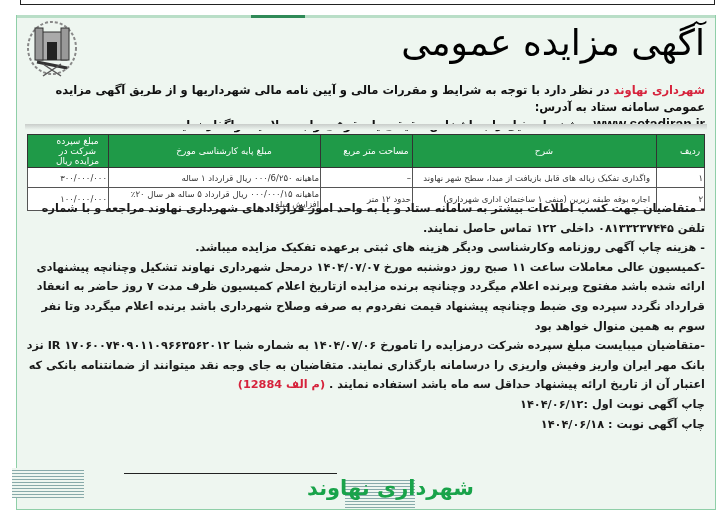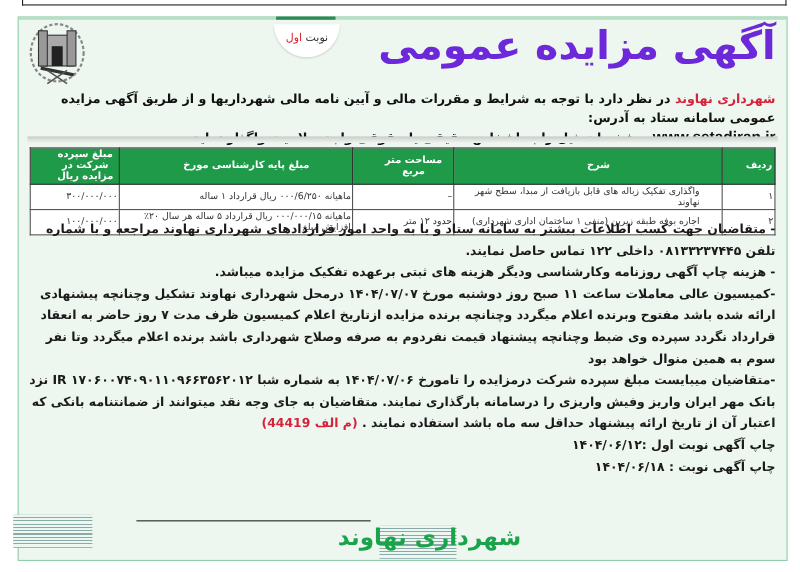--- a/index.html
+++ b/index.html
@@ -4,50 +4,46 @@
 <style>
   html, body { margin:0; padding:0; background:#ffffff; }
   body { width:727px; height:520px; position:relative; overflow:hidden; font-family:"DejaVu Sans", sans-serif; }
   .topbar { position:absolute; left:20px; top:0; width:693px; height:4px; border:1px solid #222; border-top:none; background:#fff; }
   .card { position:absolute; left:16px; top:15px; width:700px; height:495px; background:#eef6f0; border:1px solid #8fcfa8; box-sizing:border-box; }
   .card-top-accent { position:absolute; left:0; top:-1px; width:100%; height:3px; background:#b9dec7; }
   .card-top-accent-mid { position:absolute; left:234px; top:-1px; width:54px; height:3px; background:#2f8a57; }
   .badge { position:absolute; left:232px; top:6px; width:60px; height:30px; background:#fff; border-radius:0 0 30px 30px; box-shadow:0 1px 2px rgba(0,0,0,0.15); text-align:center; font-size:10px; line-height:26px; color:#333; direction:rtl; }
   .badge .red { color:#e0202a; }
   .logo { position:absolute; left:8px; top:4px; width:55px; height:60px; }
-  .title { position:absolute; right:10px; top:6px; font-family:"DejaVu Sans", sans-serif; font-weight:bold; font-size:36px; color:#6d28d9; direction:rtl; letter-spacing:0; }
+  .title { position:absolute; right:10px; top:6px; font-family:"DejaVu Sans", sans-serif; font-weight:normal; font-size:36px; color:#000000; direction:rtl; letter-spacing:0; }
   .intro { position:absolute; right:10px; top:66px; width:680px; font-size:11.5px; font-weight:bold; direction:rtl; text-align:right; color:#111; line-height:17px; }
   .intro .red { color:#d6233c; }
   .intro .url { font-family:"Liberation Sans", sans-serif; font-size:14px; font-weight:bold; }
   .shadowbar { position:absolute; left:8px; top:108px; width:682px; height:6px; background:linear-gradient(#c8ccc9,#eef6f0); }
   table.grid { position:absolute; left:10px; top:118px; width:678px; border-collapse:collapse; direction:rtl; background:#fff; font-size:8.5px; }
-  table.grid th { background:#1f9a48; color:#fff; font-weight:bold; height:20px; border:1px solid #333; font-size:9px;padding-left:20px; }
+  table.grid th { background:#1f9a48; color:#fff; font-weight:normal; height:20px; border:1px solid #333; font-size:9px;padding-left:20px; }
   table.grid td { border:1px solid #555; height:17px; text-align:right; color:#333; }
-  table.grid td.desc { text-align:right; padding-right:20px; }
+  table.grid td.desc { text-align:right; padding-right:6px; }
   .body-text { position:absolute; right:10px; top:183px; width:684px; direction:rtl; text-align:right; font-size:11.3px; font-weight:bold; color:#1a1a1a; line-height:19.6px; }
   .body-text p { margin:0; }
   .body-text .red { color:#d6233c; }
   .footer-line { position:absolute; left:107px; top:457px; width:213px; height:1px; background:#222; }
   .footer-title { position:absolute; left:290px; top:460px; font-weight:bold; font-size:21px; color:#19a34a; direction:rtl; }
   .stripes-right { position:absolute; left:328px; top:462px; width:70px; height:30px; background:repeating-linear-gradient(#eef6f0 0 2px,#8aa 2px 3px); }
   .stripes-left-wrap { position:absolute; left:12px; top:468px; width:72px; height:30px; background:repeating-linear-gradient(#eef6f0 0 2px,#8aa 2px 3px); }
 </style>
 </head>
 <body>
 
 <div class="topbar"></div>
 
 <div class="card">
   <div class="card-top-accent"></div>
   <div class="card-top-accent-mid"></div>
 
-  <div class="badge">
-    <span>نوبت</span>
-    <span class="red">اول</span>
-  </div>
 
   <div class="logo">
     <svg width="55" height="60" viewBox="0 0 55 60">
       <ellipse cx="27" cy="28" rx="24" ry="26" fill="none" stroke="#888" stroke-width="2" stroke-dasharray="3 2"></ellipse>
       <rect x="12" y="12" width="30" height="28" fill="#aaa" stroke="#333"></rect>
       <rect x="10" y="8" width="8" height="32" fill="#999" stroke="#333"></rect>
       <rect x="36" y="8" width="8" height="32" fill="#999" stroke="#333"></rect>
       <rect x="22" y="22" width="10" height="18" fill="#222"></rect>
       <path d="M12 42 L42 48" stroke="#333" stroke-width="3"></path>
       <path d="M18 56 L36 44 M36 56 L18 44" stroke="#555" stroke-width="1.5"></path>
@@ -91,21 +87,21 @@
       </tr>
     </tbody>
   </table>
 
   <div class="body-text">
     <p>- متقاضیان جهت کسب اطلاعات بیشتر به سامانه ستاد و یا به واحد امور قراردادهای شهرداری نهاوند مراجعه و با شماره تلفن ۰۸۱۳۳۲۳۷۴۴۵ داخلی ۱۲۲ تماس حاصل نمایند.</p>
     <p>- هزینه چاپ آگهی روزنامه وکارشناسی ودیگر هزینه های ثبتی برعهده تفکیک مزایده میباشد.</p>
     <p>-کمیسیون عالی معاملات ساعت ۱۱ صبح روز دوشنبه مورخ ۱۴۰۴/۰۷/۰۷ درمحل شهرداری نهاوند تشکیل وچنانچه پیشنهادی ارائه شده باشد مفتوح وبرنده اعلام میگردد وچنانچه برنده مزایده ازتاریخ اعلام کمیسیون ظرف مدت ۷ روز حاضر به انعقاد قرارداد نگردد سپرده وی ضبط وچنانچه پیشنهاد قیمت نفردوم به صرفه وصلاح شهرداری باشد برنده اعلام میگردد وتا نفر سوم به همین منوال خواهد بود</p>
     <p>
       <span>-متقاضیان میبایست مبلغ سپرده شرکت درمزایده را تامورخ ۱۴۰۴/۰۷/۰۶ به شماره شبا IR ۱۷۰۶۰۰۷۴۰۹۰۱۱۰۹۶۶۳۵۶۲۰۱۲ نزد بانک مهر ایران واریز وفیش واریزی را درسامانه بارگذاری نمایند. متقاضیان به جای وجه نقد میتوانند از ضمانتنامه بانکی که اعتبار آن از تاریخ ارائه پیشنهاد حداقل سه ماه باشد استفاده نمایند .</span>
-      <span class="red">(م الف 44419)</span>
+      <span class="red">(م الف 12884)</span>
     </p>
     <p>چاپ آگهی نوبت اول :۱۴۰۴/۰۶/۱۲</p>
     <p>چاپ آگهی نوبت : ۱۴۰۴/۰۶/۱۸</p>
   </div>
 
   <div class="footer-line"></div>
   <div class="stripes-right"></div>
   <div class="footer-title">شهرداری نهاوند</div>
 </div>
 

